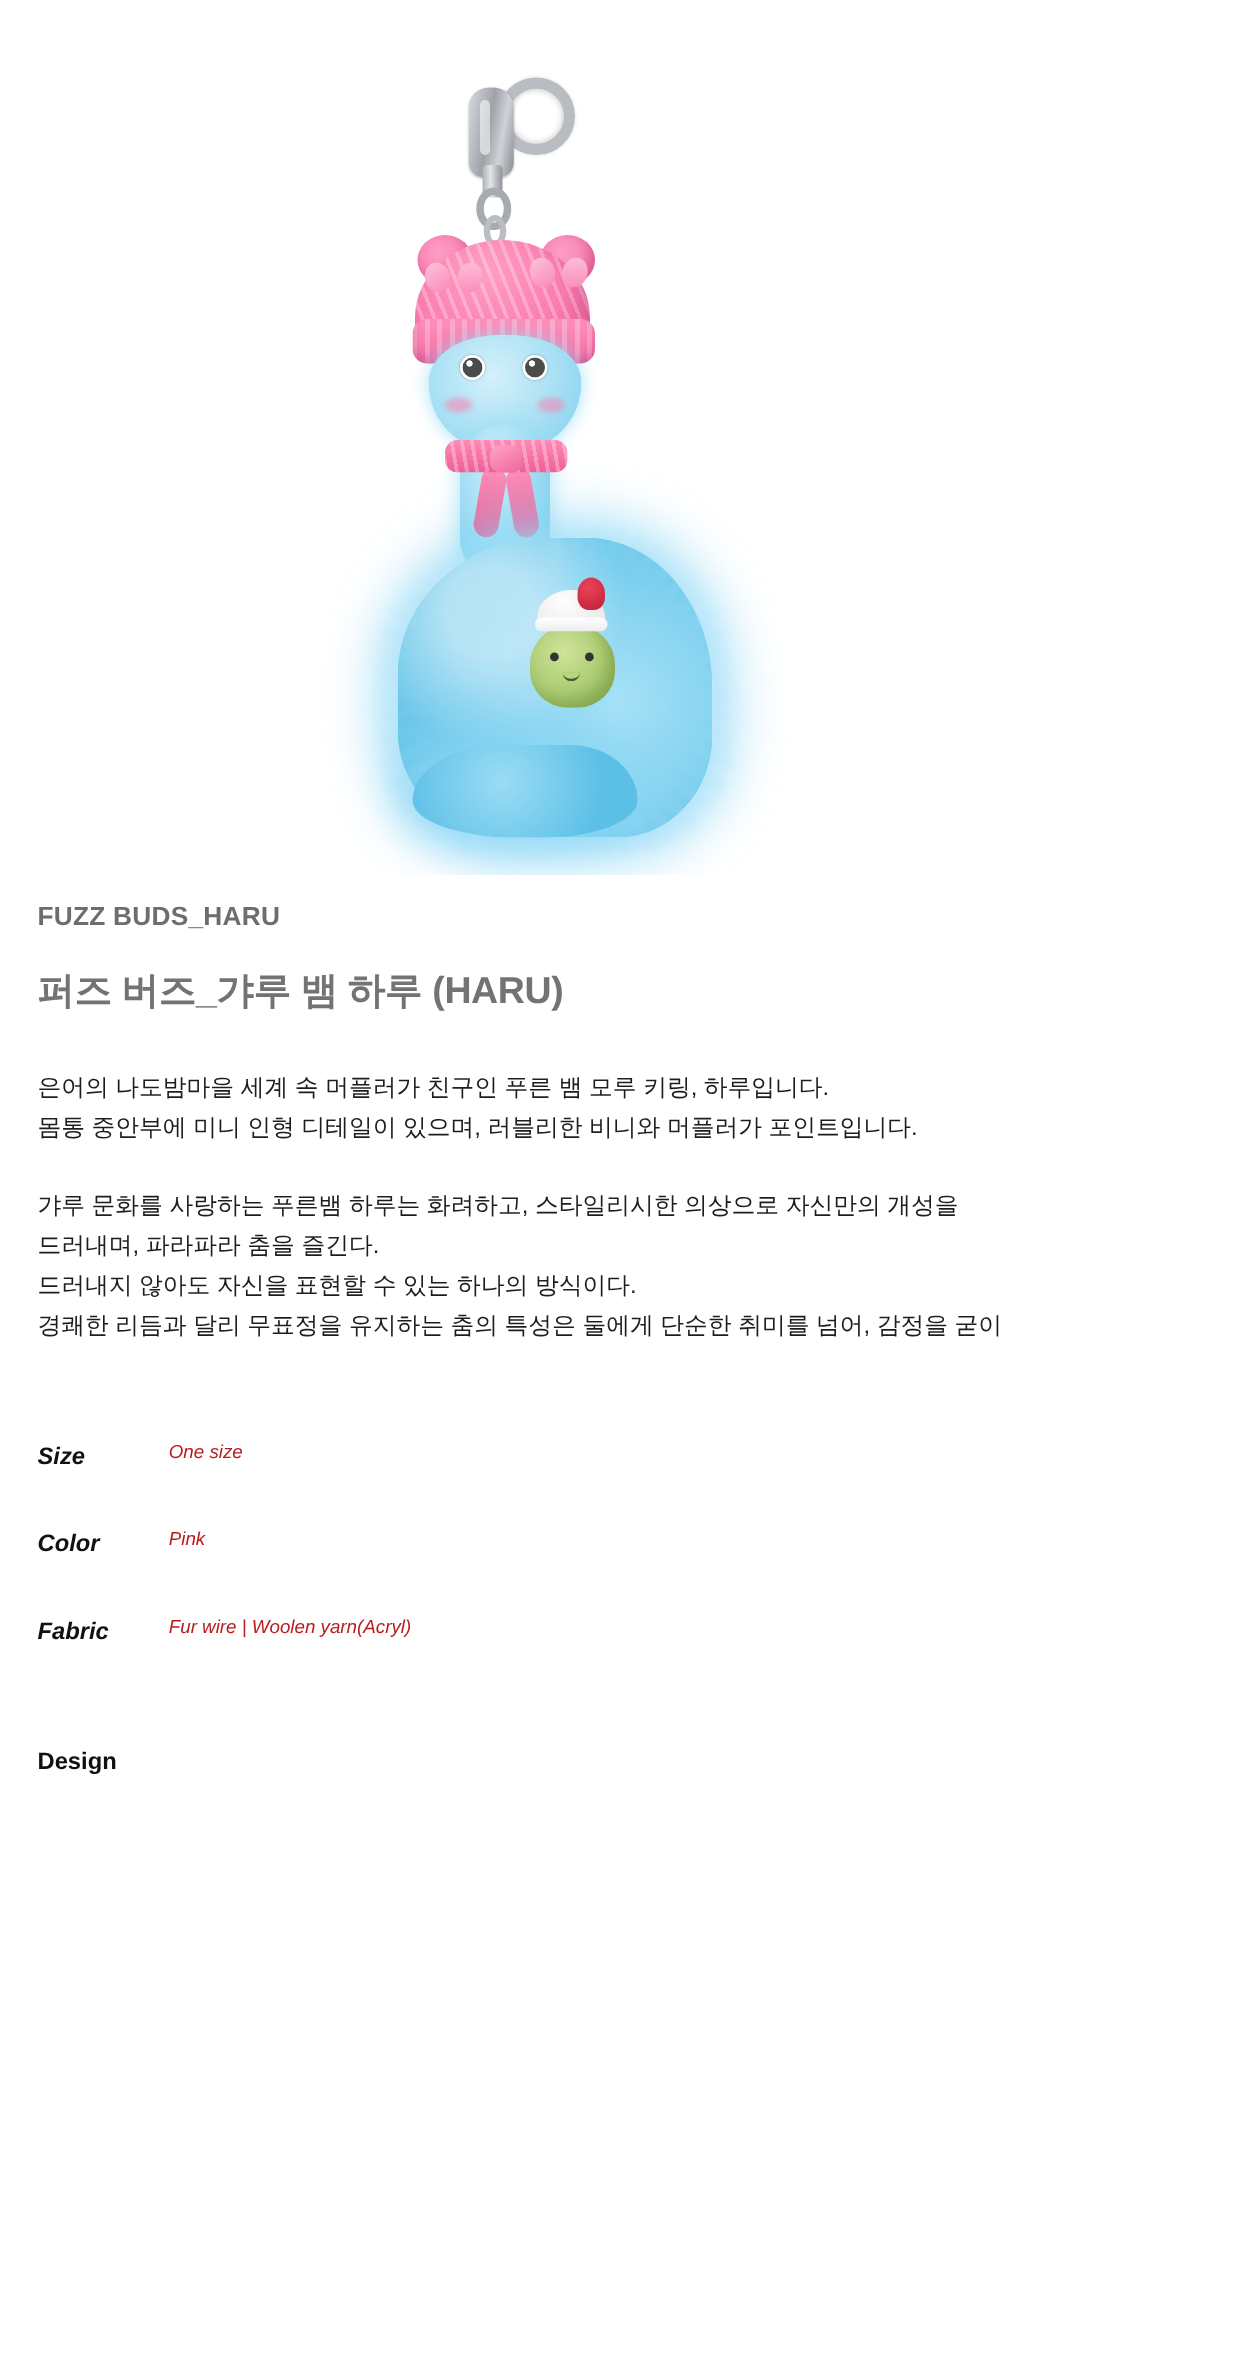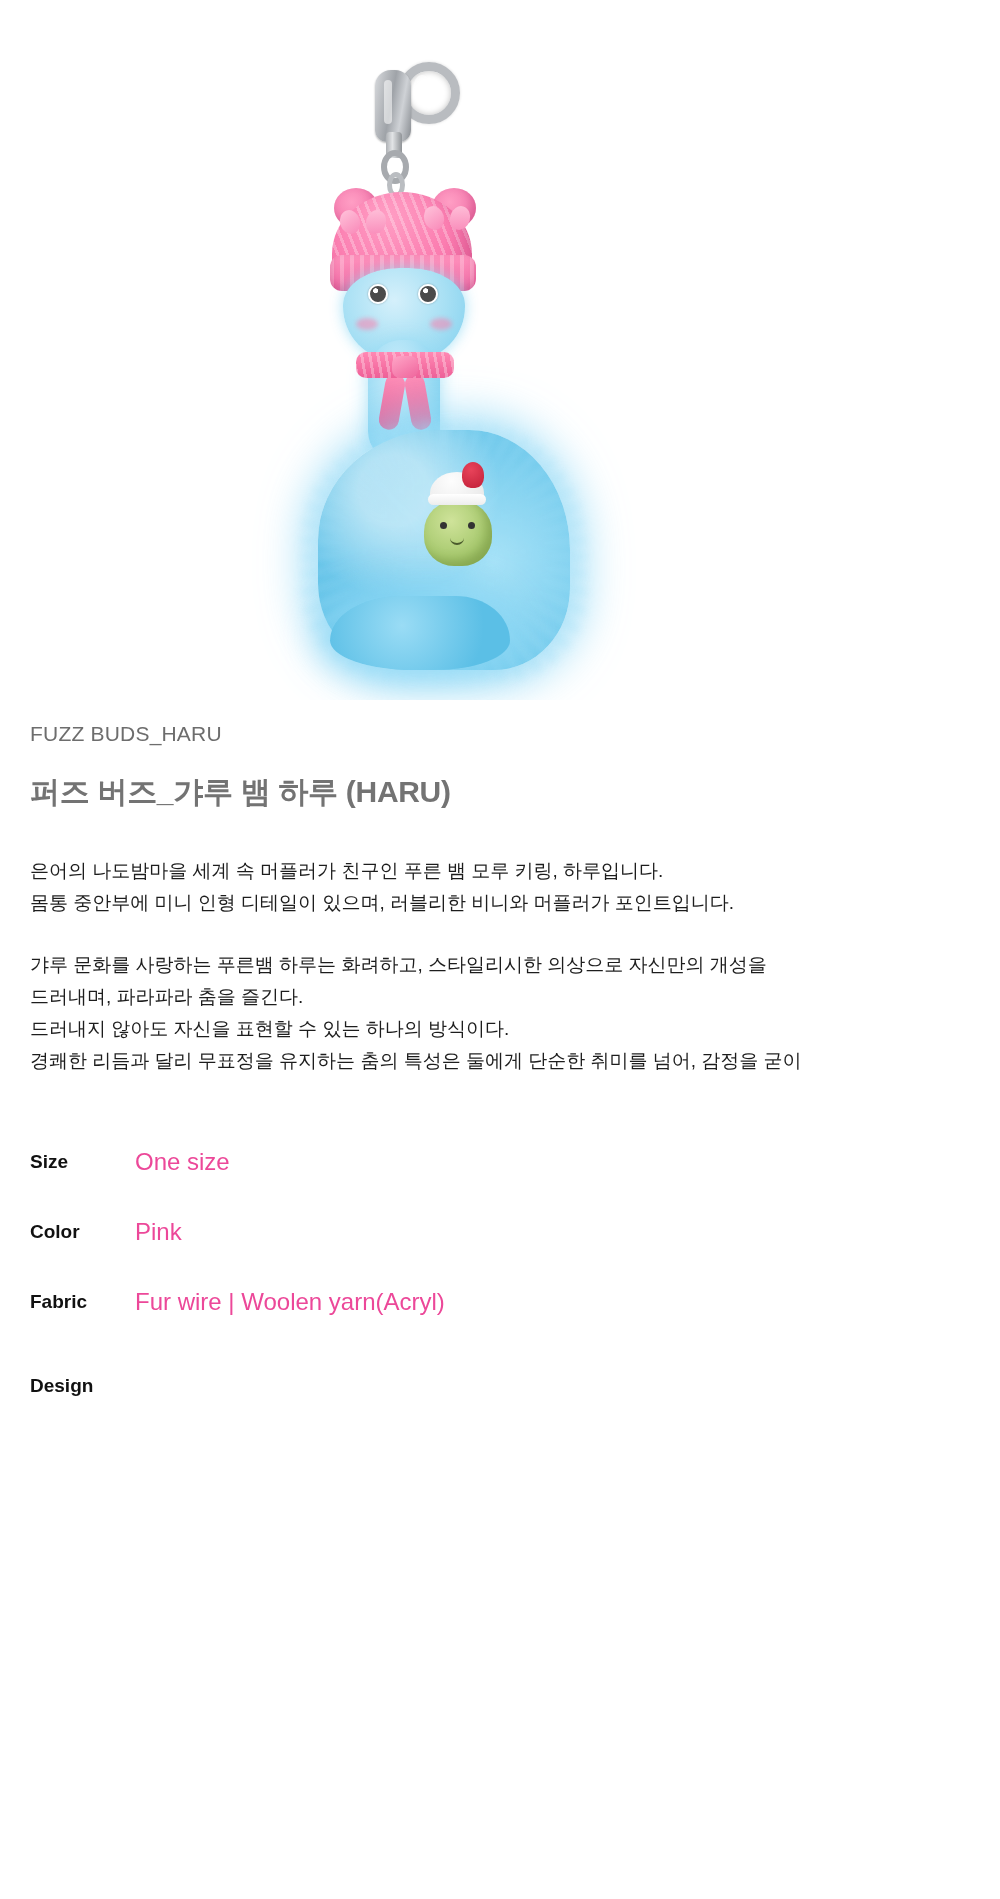--- a/index.html
+++ b/index.html
@@ -289,21 +289,21 @@
 
   
   .content {
     padding: 0 30px;
   }
   .eyebrow {
     font-size: 21px;
     letter-spacing: .2px;
     color: #6d6d6d;
     margin: 22px 0 0 0;
-    font-weight: 400;
+    font-weight: 700;
   }
   .title {
     font-size: 30px;
     font-weight: 700;
     color: #737373;
     margin: 26px 0 0 0;
     letter-spacing: -.3px;
   }
 
   .desc {
@@ -313,38 +313,39 @@
     color: #1d1d1d;
   }
   .desc p { margin: 0; }
   .desc .gap { height: 30px; }
 
   .specs {
     margin-top: 70px;
   }
   .spec-row {
     display: flex;
-    align-items: center;
+    align-items: flex-end;
     margin-bottom: 40px;
+    font-style: italic;
   }
   .spec-label {
     width: 105px;
     flex: 0 0 105px;
     font-size: 19px;
     font-weight: 700;
     color: #111;
   }
   .spec-value {
-    font-size: 24px;
-    color: #ec4899;
+    font-size: 15px;
+    color: #b91c1c;
     line-height: 30px;
   }
 
   .design-block {
-    margin-top: 56px;
+    margin-top: 80px;
     display: flex;
     align-items: flex-start;
     flex-direction: column;
   }
   .design-label {
     width: 105px;
     flex: 0 0 105px;
     font-size: 19px;
     font-weight: 700;
     color: #111;

